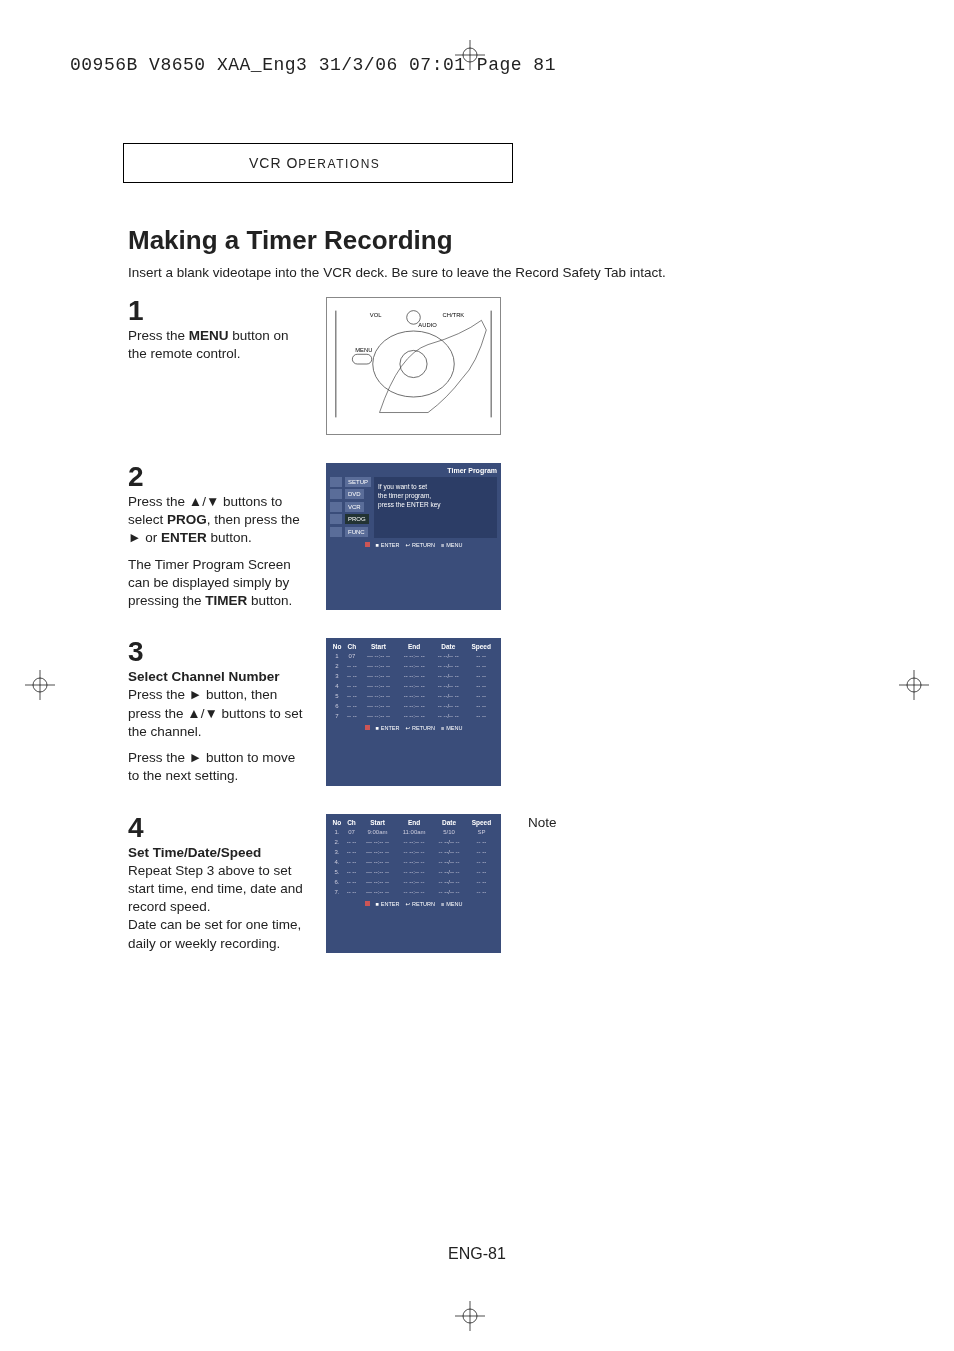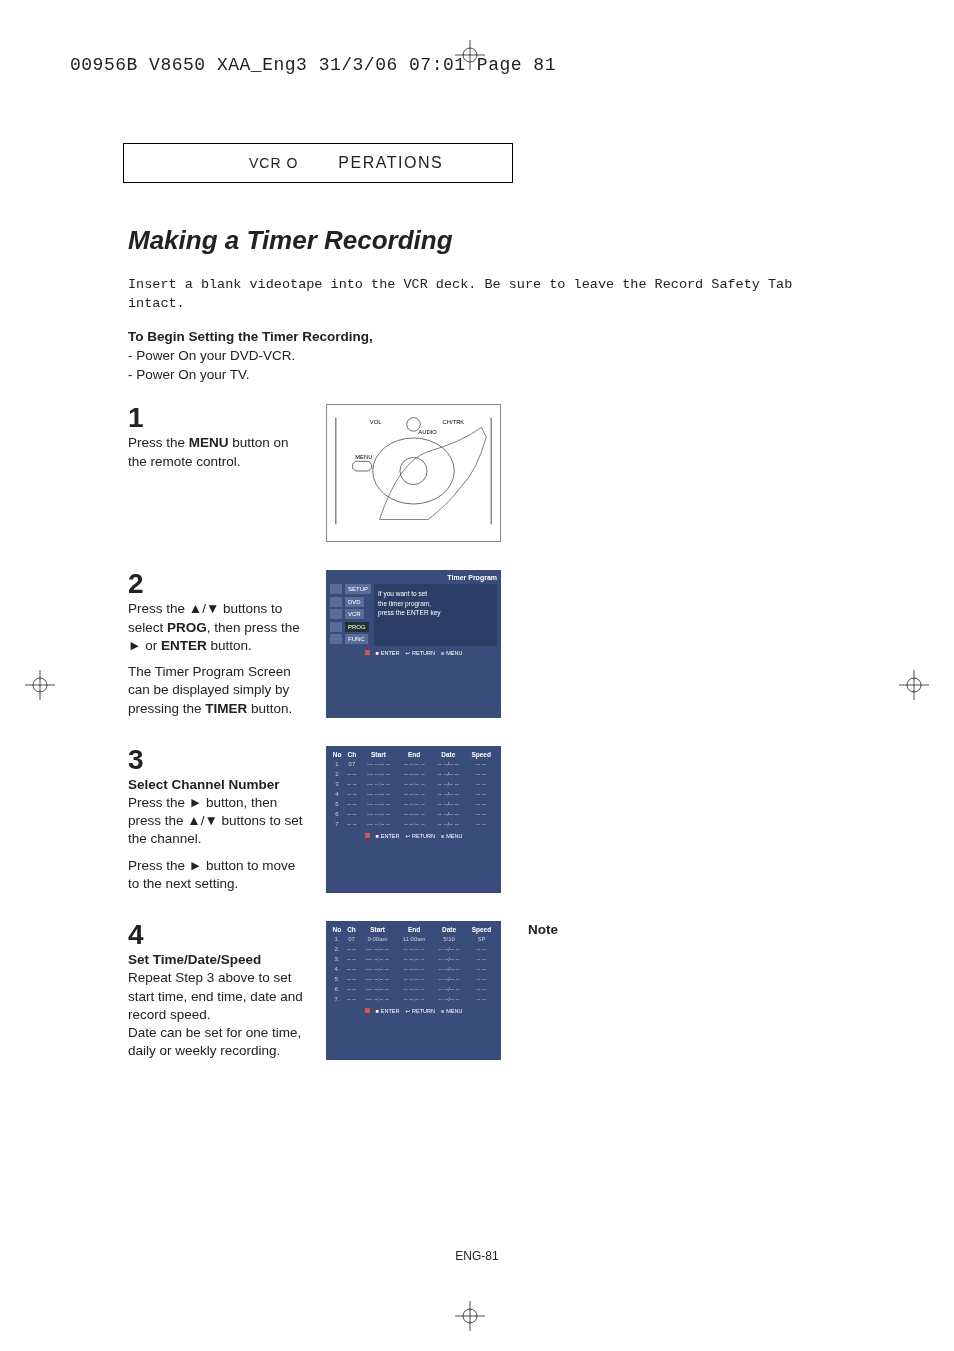--- a/index.html
+++ b/index.html
@@ -51,38 +51,36 @@
     left: 123px;
     width: 390px;
     height: 40px;
     border: 1px solid #000;
     display: flex;
     align-items: center;
     padding-left: 125px;
     font-size: 14px;
     letter-spacing: 1px;
   }
-  .section-box .small-caps { font-size: 16px; letter-spacing: 1.5px; margin-left: 40px; }
+  .section-box .small-caps { font-size: 12px; letter-spacing: 1.5px; }
   .content {
     position: absolute;
     top: 225px;
     left: 128px;
     width: 720px;
   }
   h1 {
     font-size: 26px;
     font-weight: bold;
-    margin-bottom: 20px;
-    font-style: italic;
+    margin-bottom: 8px;
   }
   .intro {
     font-size: 13.5px;
     line-height: 1.4;
     margin-bottom: 14px;
-    font-family: Liberation Mono, monospace;
   }
   .begin {
     font-size: 13.5px;
     line-height: 1.4;
     margin-bottom: 20px;
   }
   .begin-title { font-weight: bold; }
   .step-wrap {
     display: flex;
     gap: 18px;
@@ -161,28 +159,28 @@
   .table-screen th { font-weight: bold; padding: 1px 0; text-align: center; font-size: 6.5px; color:#fff;}
   .table-screen td { padding: 2px 0; text-align: center; }
   .note-col {
     position: absolute;
     left: 400px;
     top: 0;
     width: 260px;
     font-size: 13.5px;
     line-height: 1.4;
   }
-  .note-title { font-weight: bold; margin-bottom: 20px; }
+  .note-title { font-weight: normal; margin-bottom: 20px; }
   .page-num {
     position: absolute;
     bottom: 88px;
     left: 0;
     width: 100%;
     text-align: center;
-    font-size: 12px;
+    font-size: 16px;
   }
   
   .remote-svg { width:100%; height:120px; }
   .step4 { position: relative; }
 </style>
 </head>
 <body>
 
 <div class="crop-header">00956B V8650 XAA_Eng3  31/3/06  07:01  Page 81</div>
 
@@ -219,25 +217,20 @@
   <span><span>VCR O</span><span class="small-caps">PERATIONS</span></span>
 </div>
 
 <div class="content">
   <h1>Making a Timer Recording</h1>
 
   <div class="intro">
     <span>Insert a blank videotape into the VCR deck. Be sure to leave the Record Safety Tab intact.</span><br>
   </div>
 
-  <div class="begin">
-    <span class="begin-title">To Begin Setting the Timer Recording,</span><br>
-    <span>- Power On your DVD-VCR.</span><br>
-    <span>- Power On your TV.</span>
-  </div>
 
   <div class="step-wrap">
     <div class="step-text">
       <div class="step-num">1</div>
       <span>Press the </span><b>MENU</b><span> button on the remote control.</span>
     </div>
     <div class="illus">
       <svg class="remote-svg" viewBox="0 0 170 120">
         <text x="40" y="12" font-size="6">VOL</text>
         <text x="90" y="22" font-size="6">AUDIO</text>

